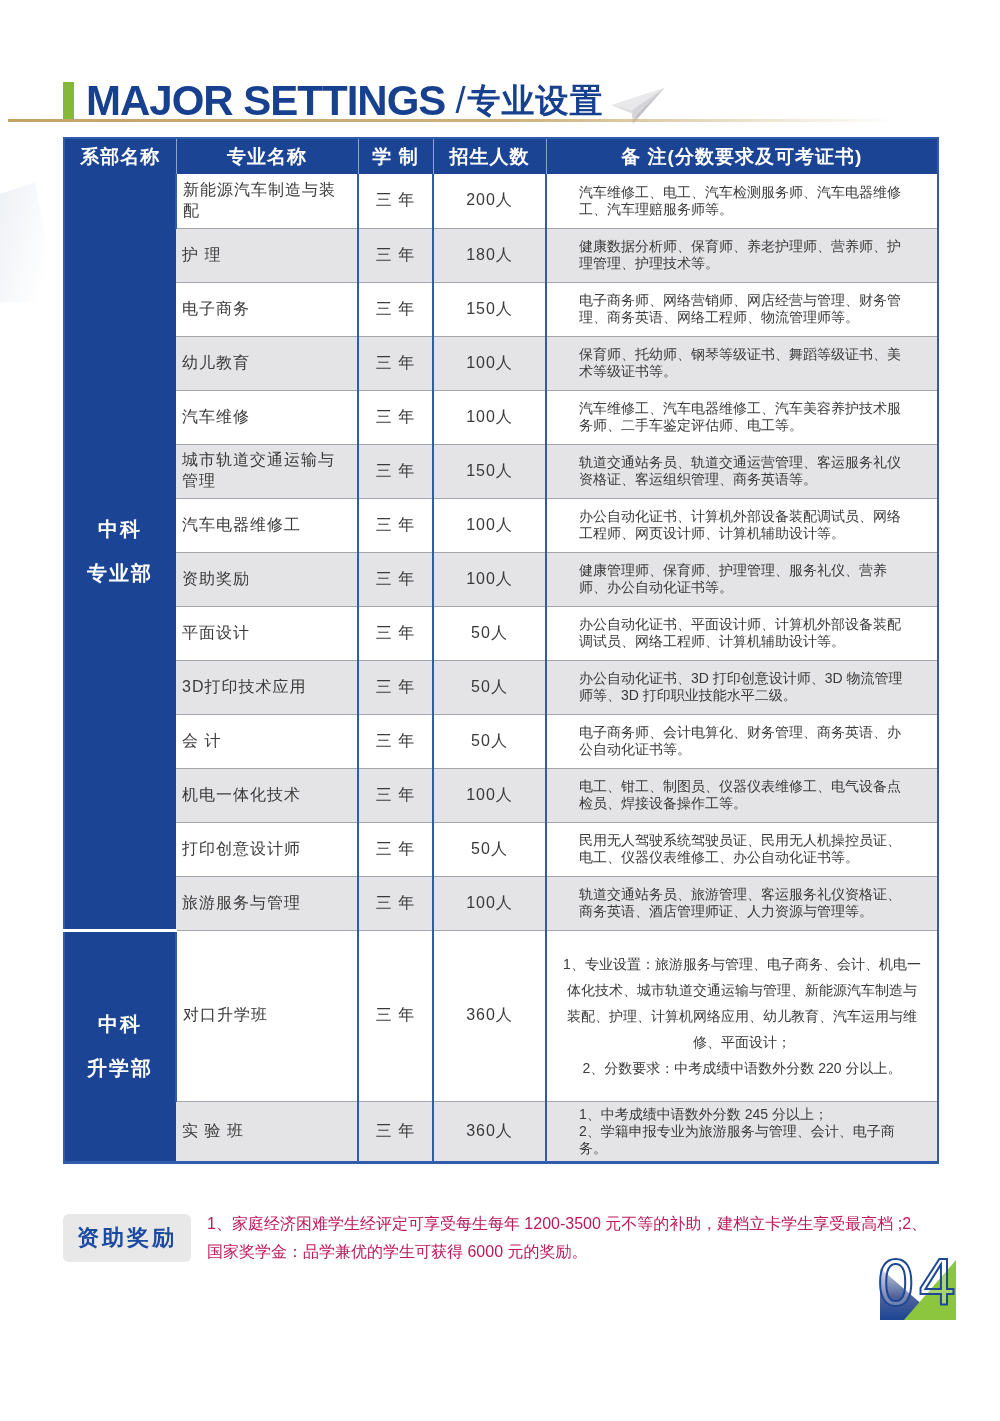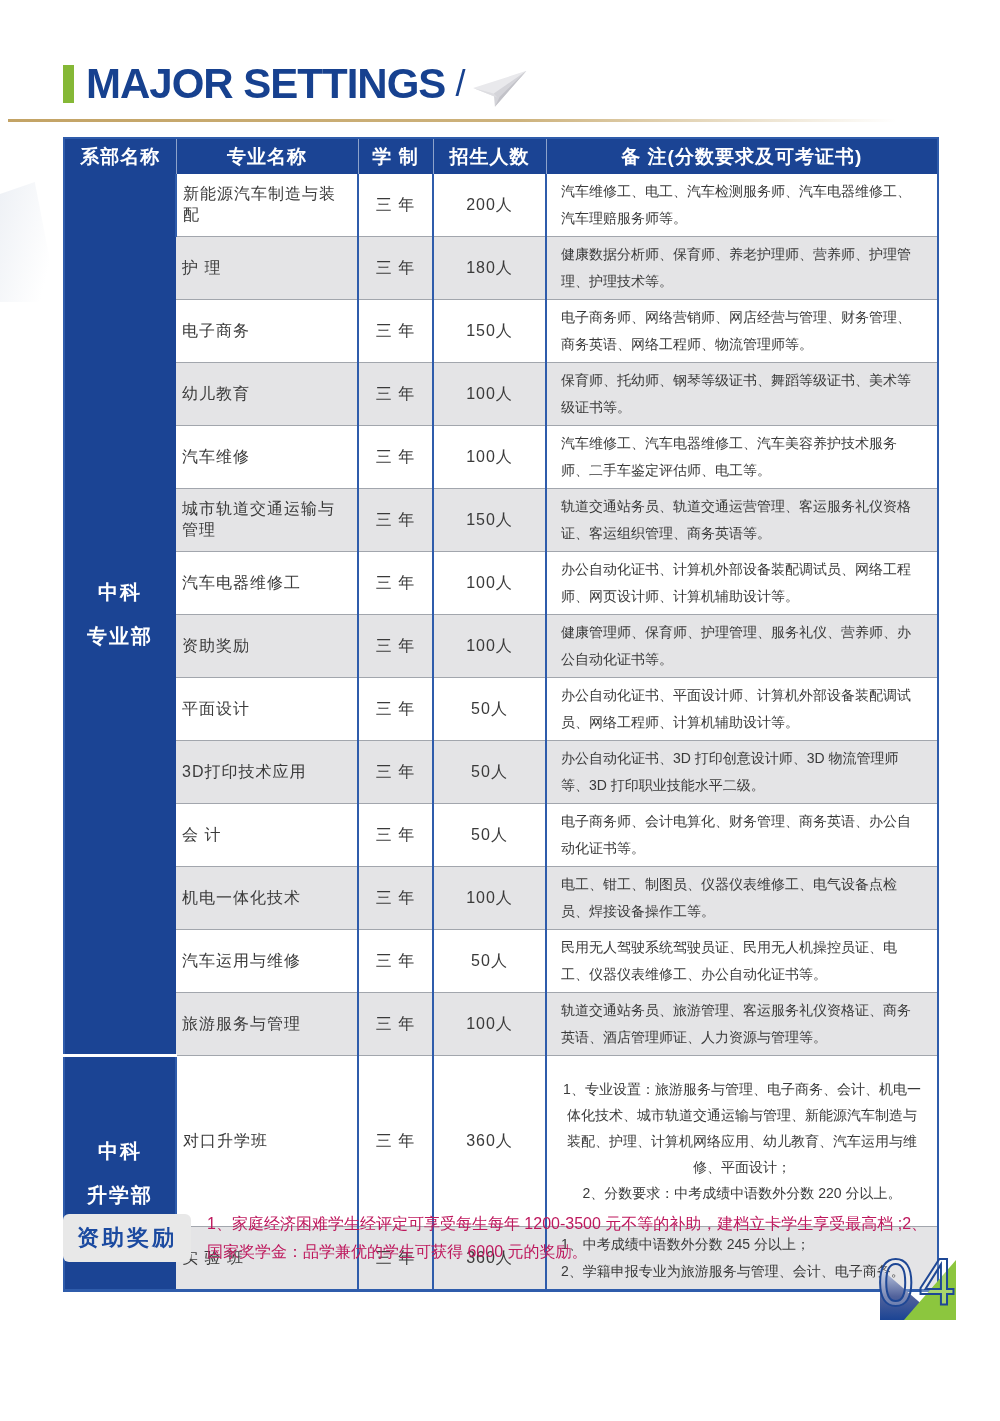--- a/index.html
+++ b/index.html
@@ -4,21 +4,21 @@
 <style>
   html,body{margin:0;padding:0;background:#ffffff;font-family:"Liberation Sans",sans-serif;}
   .page{position:relative;width:1000px;height:1421px;background:#ffffff;overflow:hidden;}
 
   
   .wisp{position:absolute;left:0;top:182px;width:58px;height:120px;
     background:linear-gradient(105deg,#e2e7ef 0%,rgba(255,255,255,0) 80%);
     clip-path:polygon(0 10%,60% 0,100% 100%,0 100%);opacity:.6;}
 
   
-  .title-row{position:absolute;left:63px;top:55px;display:flex;align-items:center;text-align:right;}
+  .title-row{position:absolute;left:63px;top:72px;display:flex;align-items:center;text-align:right;}
   .green-bar{width:11px;height:38px;background:#85b836;margin-right:12px;flex:none;}
   .title-en{font-size:42px;font-weight:bold;color:#17418f;letter-spacing:-1px;line-height:44px;}
   .title-slash{font-size:36px;color:#17418f;margin-left:10px;font-weight:400;}
   .title-cn{font-size:33px;color:#17418f;font-weight:600;margin-left:2px;letter-spacing:1px;}
   .plane{margin-left:8px;margin-top:14px;transform:rotate(4deg);}
   .divider{position:absolute;left:8px;top:119px;width:926px;height:3px;
     background:linear-gradient(to right,#c3a365 0%,#cdb27c 55%,rgba(255,255,255,0) 96%);}
 
   
   .table-wrap{position:absolute;left:63px;top:137px;width:874px;}
@@ -29,21 +29,21 @@
   tbody td{border-left:2px solid #2f5cab;color:#3a3a3a;vertical-align:middle;background:#ffffff;}
   tbody td:first-child{border-left:none;}
   tbody tr{height:54px;}
   tbody tr + tr td{border-top:1px solid #a2a6ad;}
   tbody tr.alt td:not(.dept){background:#e4e4e6;}
   td.dept{background:#1b4494;color:#ffffff;font-size:20px;font-weight:bold;text-align:center;
     white-space:pre-line;line-height:2.2;letter-spacing:2px;border-left:none;}
   td.dept.dept2{border-top:3px solid #ffffff;}
   td.major{font-size:16px;padding:4px 6px;letter-spacing:1px;}
   td.duration,td.enrollment{text-align:center;font-size:16px;letter-spacing:1px;}
-  td.note{text-align:left;font-size:14px;line-height:27px;padding:4px 14px;white-space:pre-line;}
+  td.note{text-align:left;font-size:14px;line-height:17px;padding:4px 32px;white-space:pre-line;}
   tr.tall{height:150px;}
   tr.tall td.note{line-height:26px;padding:20px 14px;text-align:center;}
 
   
   .aid{position:absolute;left:63px;top:1186px;width:880px;display:flex;align-items:flex-start;margin-top:24px;}
   .aid-label{width:128px;height:48px;background:#e8e8e8;border-radius:6px;color:#1b4aa0;
     font-size:22px;font-weight:bold;display:flex;align-items:center;justify-content:center;
     letter-spacing:3px;flex:none;margin-top:4px;}
   .aid-text{margin-left:16px;font-size:16px;line-height:28px;color:#be185d;white-space:pre-line;width:736px;}
 
@@ -62,20 +62,21 @@
 <body>
 
 <div class="page">
 
   <div class="wisp"></div>
 
   <div class="title-row">
     <div class="green-bar"></div>
     <span class="title-en">MAJOR SETTINGS</span>
     <span class="title-slash">/</span>
+    <span class="title-cn">专业设置</span>
     <span class="plane">
       <svg width="54" height="40" viewBox="0 0 54 40">
         <polygon points="0,21 52,0 25,29" fill="#e9e9ec"></polygon>
         <polygon points="52,0 21,25 23,38" fill="#d4d4d9"></polygon>
         <polygon points="23,38 27,28 52,0" fill="#c2c2c8"></polygon>
         <polygon points="0,21 25,29 21,25" fill="#dddde1"></polygon>
       </svg>
     </span>
   </div>
   <div class="divider"></div>
@@ -167,21 +168,21 @@
             <td class="enrollment">50人</td>
             <td class="note">电子商务师、会计电算化、财务管理、商务英语、办公自动化证书等。</td>
           </tr>
           <tr class="alt">
             <td class="major">机电一体化技术</td>
             <td class="duration">三 年</td>
             <td class="enrollment">100人</td>
             <td class="note">电工、钳工、制图员、仪器仪表维修工、电气设备点检员、焊接设备操作工等。</td>
           </tr>
           <tr>
-            <td class="major">汽车运用与维修</td>
+            <td class="major">打印创意设计师</td>
             <td class="duration">三 年</td>
             <td class="enrollment">50人</td>
             <td class="note">民用无人驾驶系统驾驶员证、民用无人机操控员证、电工、仪器仪表维修工、办公自动化证书等。</td>
           </tr>
           <tr class="alt">
             <td class="major">旅游服务与管理</td>
             <td class="duration">三 年</td>
             <td class="enrollment">100人</td>
             <td class="note">轨道交通站务员、旅游管理、客运服务礼仪资格证、商务英语、酒店管理师证、人力资源与管理等。</td>
           </tr>

